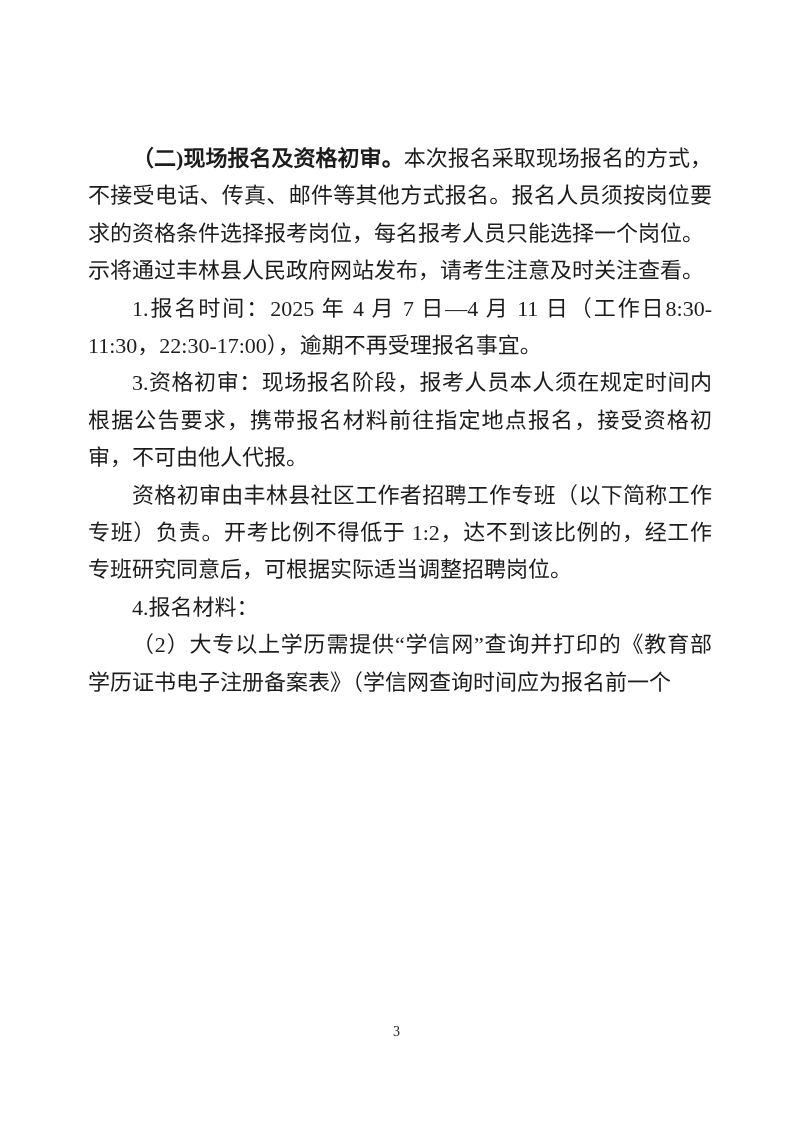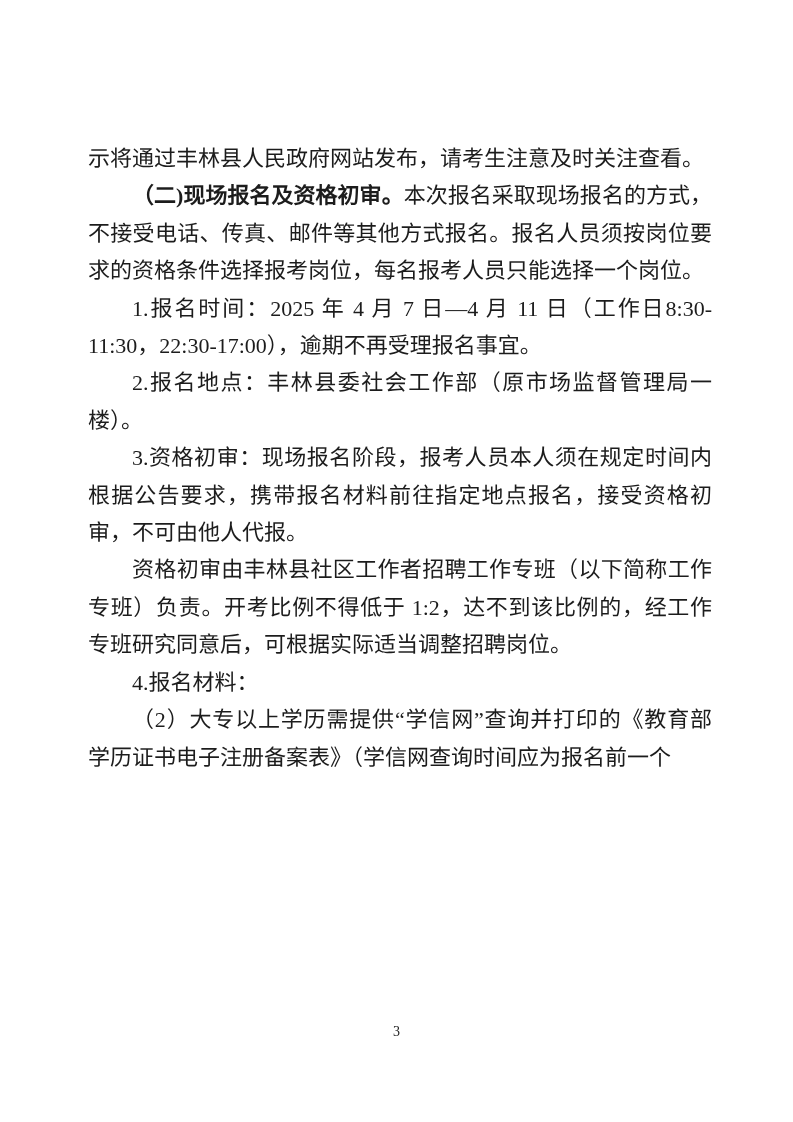--- a/index.html
+++ b/index.html
@@ -51,24 +51,23 @@
     font-size: 14px;
     line-height: 20px;
     color: #1c1c1c;
   }
 </style>
 </head>
 <body style="background: rgb(255, 255, 255);">
 
 <div class="page">
   <div class="content" style="color: rgb(28, 28, 28);">
+      <p class="para indent"><span class="lead">（二)现场报名及资格初审。</span><span>本次报名采取现场报名的方式，不接受电话、传真、邮件等其他方式报名。报名人员须按岗位要求的资格条件选择报考岗位，每名报考人员只能选择一个岗位。</span></p>
       <p class="para"><span>示将通过丰林县人民政府网站发布，请考生注意及时关注查看。</span></p>
-      <p class="para indent"><span class="lead">（二)现场报名及资格初审。</span><span>本次报名采取现场报名的方式，不接受电话、传真、邮件等其他方式报名。报名人员须按岗位要求的资格条件选择报考岗位，每名报考人员只能选择一个岗位。</span></p>
       <p class="para indent"><span>1.报名时间：2025 年 4 月 7 日—4 月 11 日（工作日8:30-11:30，22:30-17:00），逾期不再受理报名事宜。</span></p>
-      <p class="para indent"><span>2.报名地点：丰林县委社会工作部（原市场监督管理局一楼）。</span></p>
       <p class="para indent"><span>3.资格初审：现场报名阶段，报考人员本人须在规定时间内根据公告要求，携带报名材料前往指定地点报名，接受资格初审，不可由他人代报。</span></p>
       <p class="para indent"><span>资格初审由丰林县社区工作者招聘工作专班（以下简称工作专班）负责。开考比例不得低于 1:2，达不到该比例的，经工作专班研究同意后，可根据实际适当调整招聘岗位。</span></p>
       <p class="para indent"><span>4.报名材料：</span></p>
       <p class="para indent"><span>（2）大专以上学历需提供“学信网”查询并打印的《教育部学历证书电子注册备案表》（学信网查询时间应为报名前一个</span></p>
     </div>
   <div class="footer">
     <span class="pagenum">3</span>
   </div>
 </div>
 

